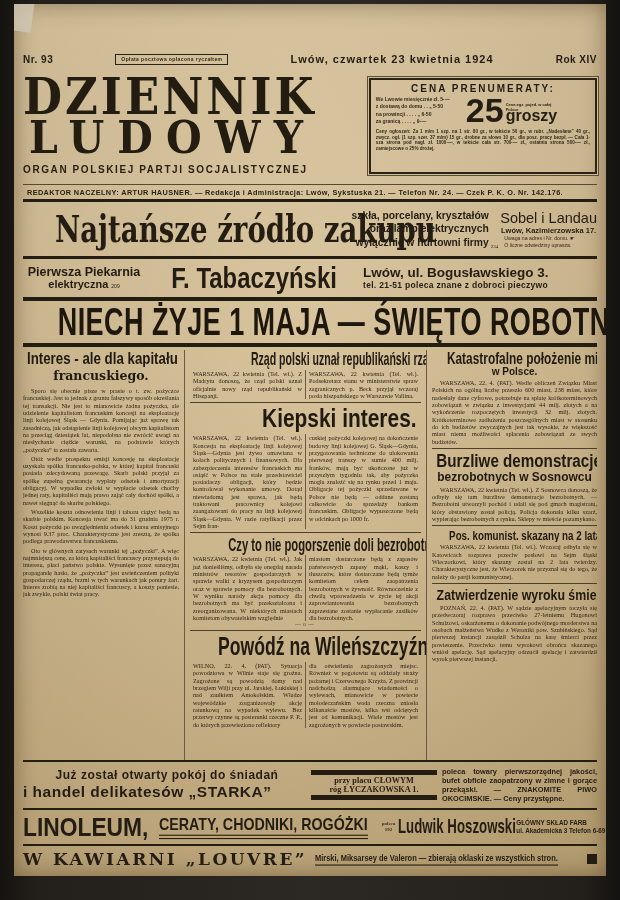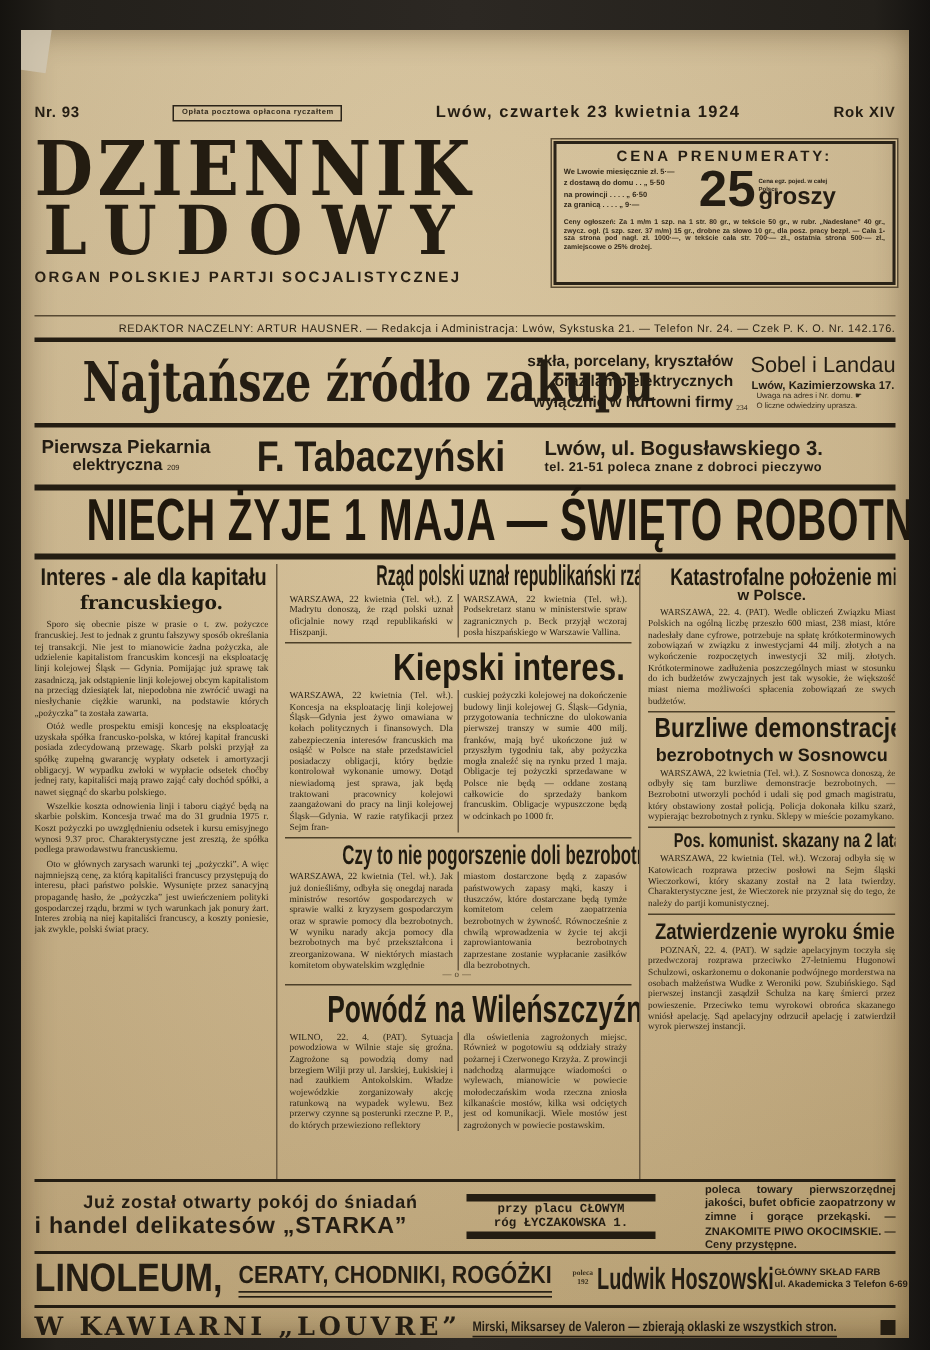--- a/index.html
+++ b/index.html
@@ -2,21 +2,21 @@
 <html><head>
 <meta charset="utf-8">
 <style>
   html,body{margin:0;padding:0;}
   body{
     width:620px;height:900px;position:relative;overflow:hidden;
     background:linear-gradient(90deg,#15130f 0%,#23201b 6%,#2c2823 50%,#23201b 94%,#141210 100%);
     font-family:"Liberation Serif",serif;color:#241d13;
   }
   .paper{
-    position:absolute;left:14px;top:20px;width:592px;height:872px;
+    position:absolute;left:14px;top:4px;width:592px;height:872px;
     background:
       radial-gradient(ellipse at 50% 38%, rgba(255,250,235,0.10), rgba(60,40,15,0.12)),
       linear-gradient(168deg,#dcc9a2 0%,#d2bc92 45%,#cab286 78%,#c0a879 100%);
     box-shadow:inset 0 0 22px rgba(55,35,12,0.45);
     box-sizing:border-box;padding:0 9px;overflow:hidden;
   }
   .scrap{position:absolute;left:0;top:0;width:22px;height:34px;background:#cfc7b4;transform:rotate(8deg) translate(-4px,-6px);opacity:.8;}
   
   .hdr{margin-top:46px;display:flex;align-items:center;justify-content:space-between;height:18px;
        font-family:"Liberation Sans",sans-serif;font-weight:bold;font-size:10px;letter-spacing:.5px;}
@@ -34,22 +34,22 @@
             padding:3px 5px;box-sizing:border-box;font-family:"Liberation Sans",sans-serif;}
   .pb-title{text-align:center;font-weight:bold;font-size:10px;letter-spacing:2px;}
   .pb-mid{display:flex;align-items:center;margin-top:2px;}
   .pb-lines{width:88px;font-size:5px;font-weight:bold;line-height:1.45;color:#33291a;}
   .pb-price{display:flex;align-items:flex-end;margin-left:2px;}
   .pb-25{font-size:34px;font-weight:bold;line-height:.85;}
   .pb-note{font-size:4px;font-weight:bold;width:52px;margin:0 0 12px 2px;line-height:1.2;}
   .pb-grosze{font-size:16px;font-weight:bold;margin-left:-52px;margin-bottom:0px;}
   .pb-rates{font-size:4.6px;line-height:1.25;text-align:justify;margin-top:4px;color:#33291a;font-weight:bold;}
   
-  .edline{border-top:1px solid #574933;margin-top:20px;padding:3px 0 2px 4px;
-          font-family:"Liberation Sans",sans-serif;font-weight:normal;font-size:7.3px;letter-spacing:.4px;color:#2b2215;text-align:right;}
+  .edline{border-top:1px solid #574933;margin-top:10px;padding:3px 0 2px 4px;
+          font-family:"Liberation Sans",sans-serif;font-weight:bold;font-size:7.3px;letter-spacing:.4px;color:#2b2215;}
   .rule-h{background:#241d12;height:3px;}
   .rule-h4{background:#241d12;height:4px;}
   
   .ad1{display:flex;align-items:center;height:52px;padding:1px 0;margin-left:32px;}
   .ad1-big{font-family:"DejaVu Serif",serif;font-weight:bold;font-size:30px;white-space:nowrap;
            transform:scale(.92,1.22);transform-origin:left center;width:296px;}
   .ad1-mid{width:168px;font-family:"Liberation Sans",sans-serif;font-weight:bold;font-size:10.3px;line-height:1.3;text-align:right;}
   .ad1-ref{font-size:5px;align-self:flex-end;margin:0 2px 6px 2px;}
   .ad1-right{width:112px;text-align:center;font-family:"Liberation Sans",sans-serif;}
   .ad1-firm{font-size:14.5px;font-weight:normal;white-space:nowrap;}
@@ -88,25 +88,25 @@
   .subcols .sc{flex:1;padding:0 3px;}
   .subcols .sc + .sc{border-left:1px solid #6b5b42;}
   .artrule{border-top:1px solid #4d4029;margin:3px 0;}
   .dash{text-align:center;font-size:6px;letter-spacing:2px;color:#4d4029;}
   
   .rule2{background:#241d12;height:2px;}
   .starka{display:flex;align-items:center;height:46px;}
   .st-left{width:288px;font-family:"Liberation Sans",sans-serif;font-weight:bold;line-height:1.15;}
   .st-l1{font-size:12px;letter-spacing:.5px;white-space:nowrap;text-align:center;}
   .st-l2{font-size:15.5px;letter-spacing:.5px;white-space:nowrap;}
-  .st-mid{width:126px;font-family:Liberation Mono, monospace;font-weight:bold;text-align:center;}
+  .st-mid{width:126px;font-family:Liberation Serif, serif;font-weight:bold;text-align:center;}
   .st-bar{background:#241d12;height:5px;margin:1px 0;}
   .st-m1{font-size:8.3px;white-space:nowrap;}
   .st-m2{font-size:8.3px;white-space:nowrap;}
-  .st-right{flex:1;padding-left:5px;font-family:"Liberation Sans",sans-serif;font-weight:bold;font-size:7.4px;line-height:1.25;text-align:justify;margin-left:28px;}
+  .st-right{flex:1;padding-left:5px;font-family:"Liberation Sans",sans-serif;font-weight:bold;font-size:7.4px;line-height:1.25;text-align:justify;}
   .lino{display:flex;align-items:center;height:34px;}
   .li-big{font-family:"Liberation Sans",sans-serif;font-weight:bold;font-size:24px;white-space:nowrap;transform:scale(.95,1.1);transform-origin:left center;}
   .li-mid{font-family:"Liberation Sans",sans-serif;font-weight:bold;font-size:15px;white-space:nowrap;border-bottom:4px double #241d12;padding-bottom:1px;margin-left:4px;transform:scale(.95,1.1);transform-origin:left center;}
   .li-poleca{font-size:5px;font-weight:bold;text-align:center;line-height:1.3;margin:0 3px;color:#3a2f1d;}
   .li-name{font-family:"Liberation Sans",sans-serif;font-weight:bold;font-size:17px;white-space:nowrap;transform:scale(.78,1.2);transform-origin:left center;width:118px;}
   .li-right{font-family:"Liberation Sans",sans-serif;font-weight:bold;font-size:6.3px;line-height:1.25;white-space:nowrap;}
   .louvre{display:flex;align-items:center;height:26px;}
   .lv-big{font-family:"DejaVu Serif",serif;font-weight:bold;font-size:17px;letter-spacing:2.5px;white-space:nowrap;}
   .lv-rest{font-family:"Liberation Sans",sans-serif;font-weight:bold;font-size:8.3px;white-space:nowrap;border-bottom:1.5px solid #241d12;margin-left:8px;padding-bottom:1px;transform:scale(.9,1.1);transform-origin:left center;}
   .lv-block{background:#241d12;width:42px;height:10px;margin-left:2px;}

